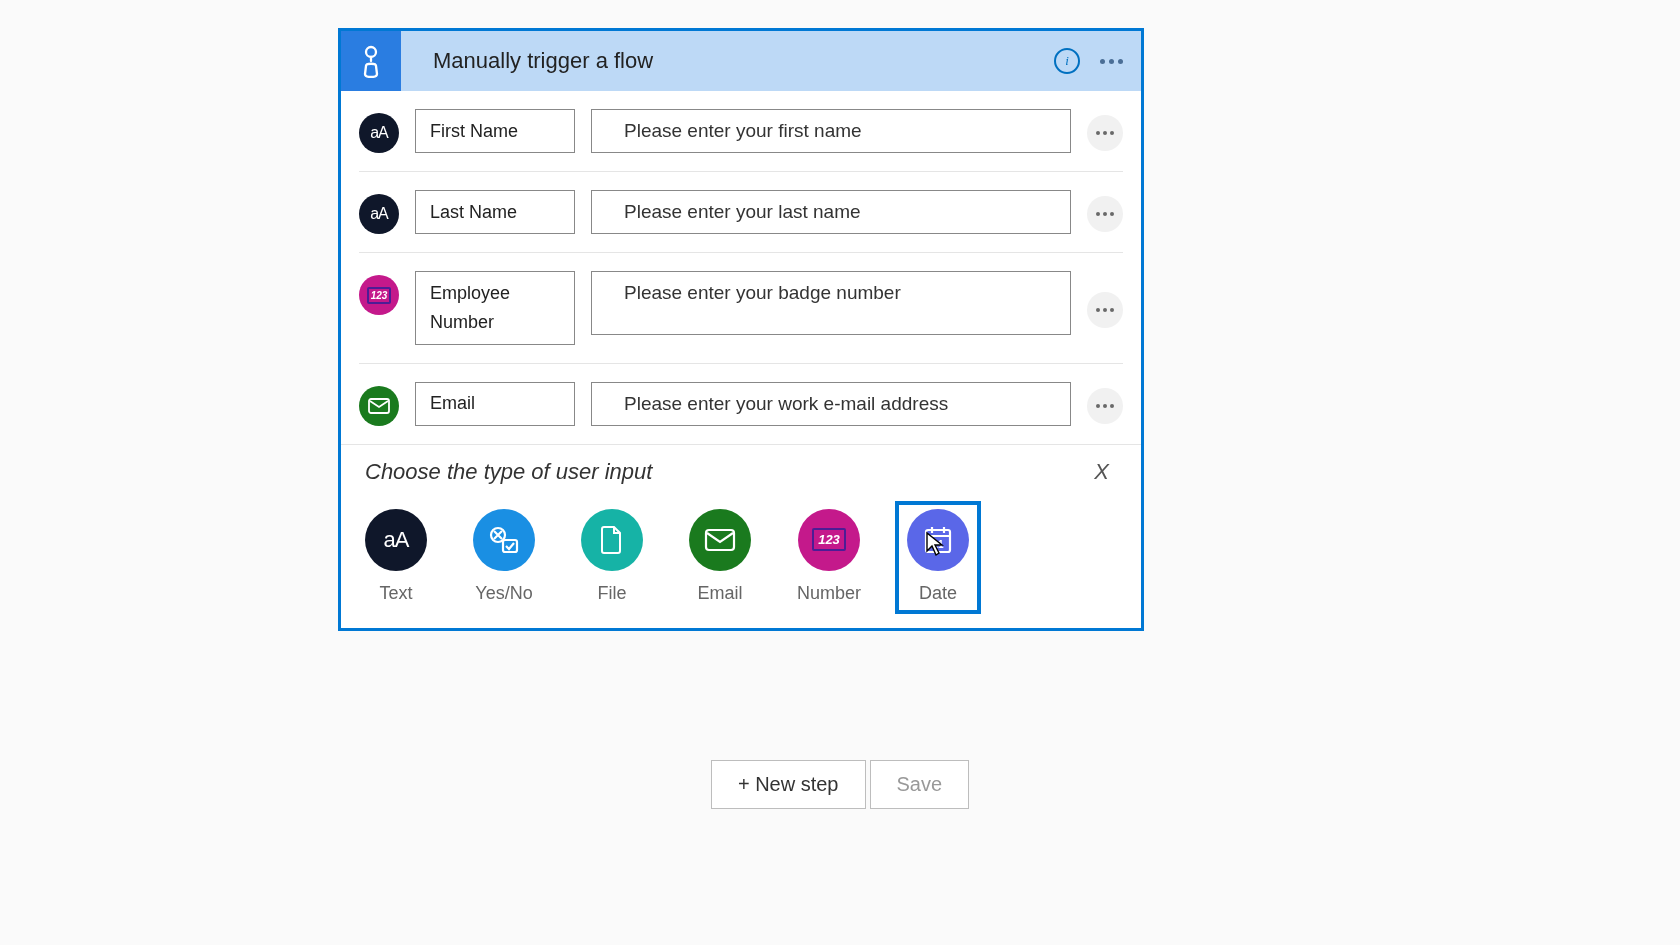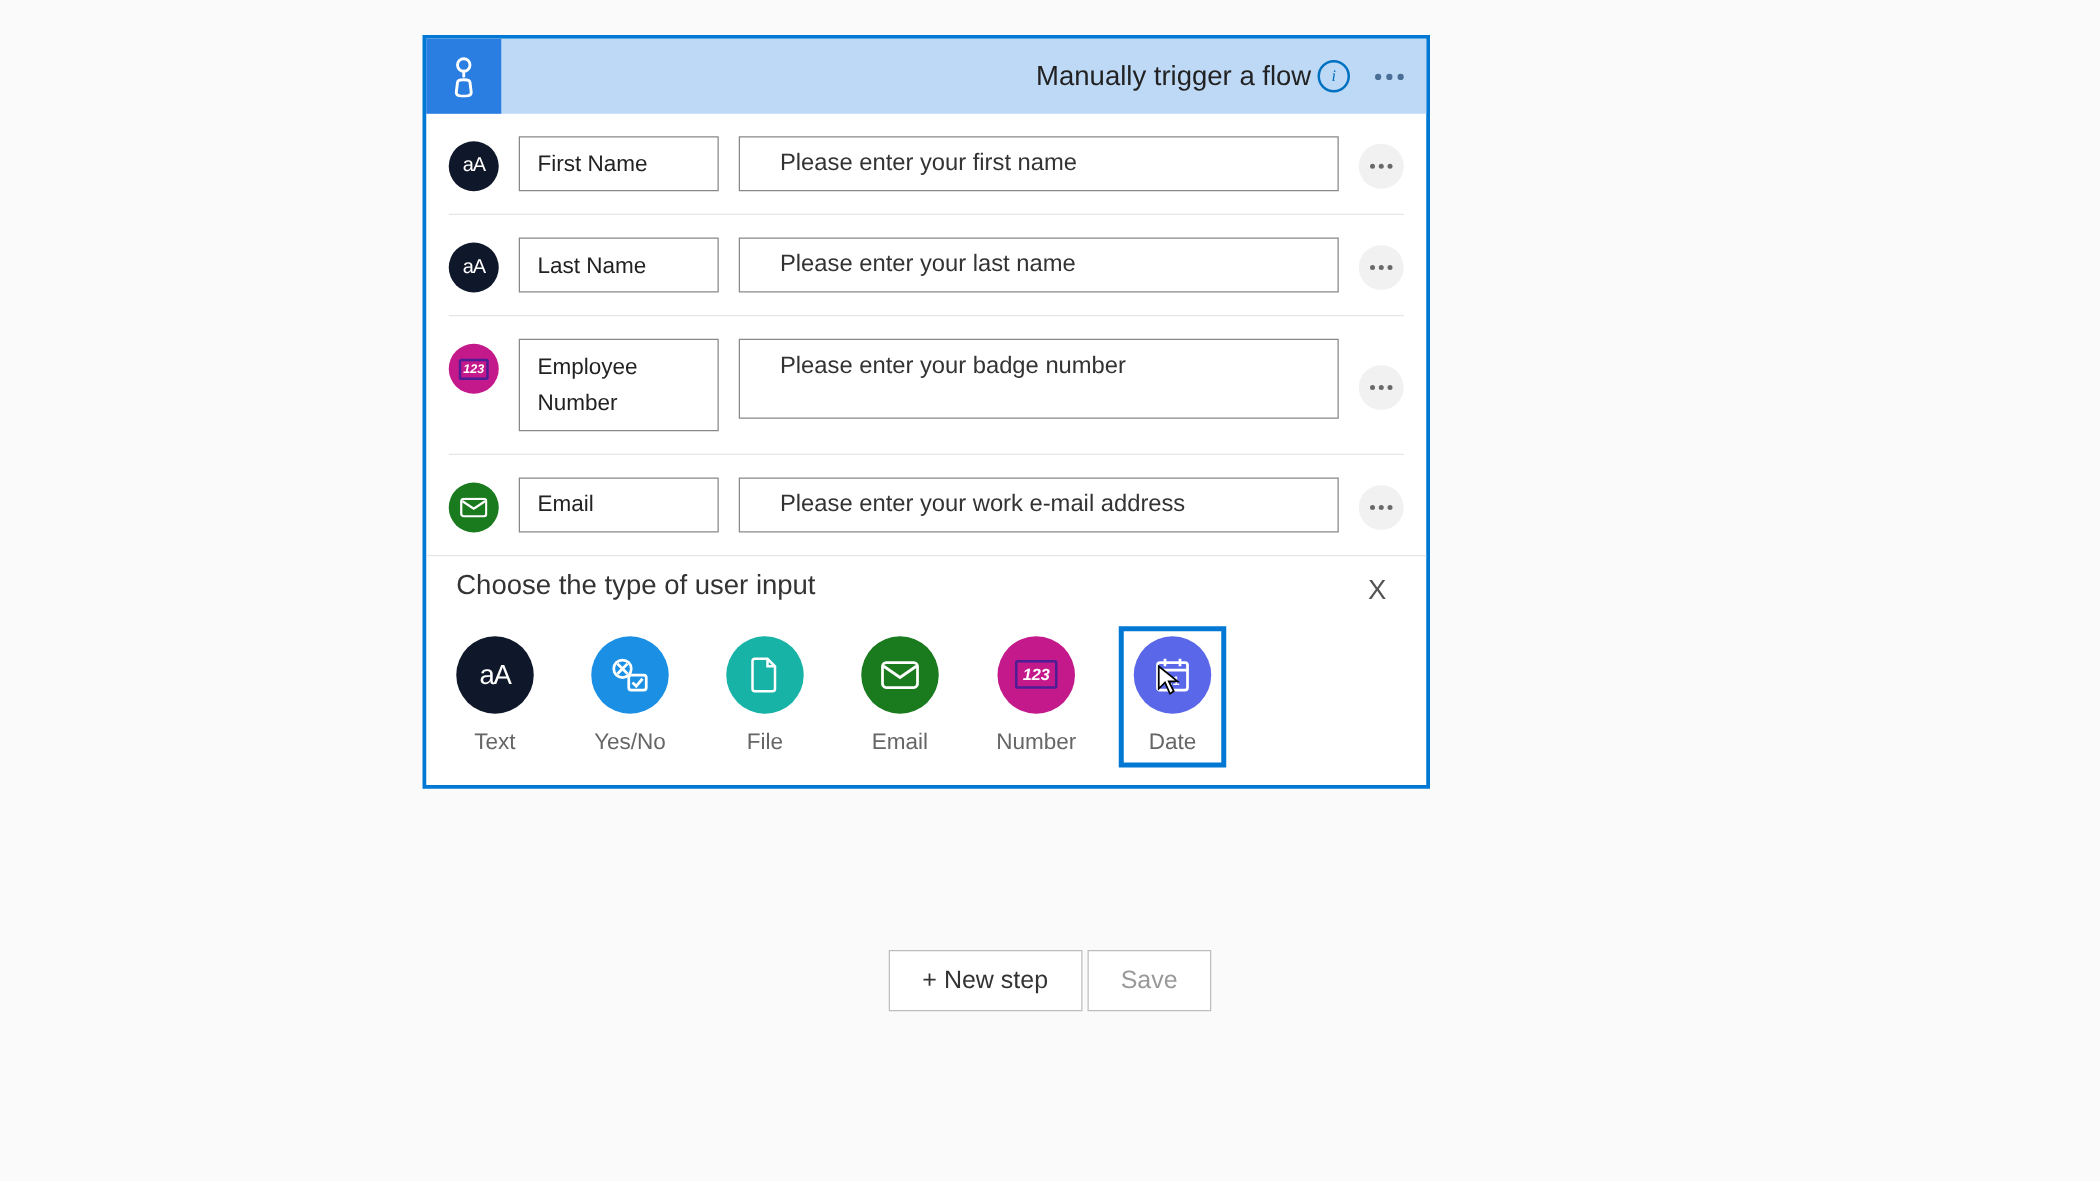--- a/index.html
+++ b/index.html
@@ -28,24 +28,23 @@
   .header-icon-box {
     width: 60px;
     height: 60px;
     background: #2a7de1;
     display: flex;
     align-items: center;
     justify-content: center;
   }
   .header-title {
     flex: 1;
-    padding-left: 19px;
+    padding-left: 32px;
     font-size: 22px;
     color: #222;
-    text-align: right;
   }
   .info-btn, .menu-btn {
     width: 36px; height: 36px;
     display: flex; align-items: center; justify-content: center;
     cursor: pointer;
     border-radius: 50%;
   }
   .menu-btn { margin-left: 8px; }
   .info-circle {
     width: 26px; height: 26px; border: 2px solid #0070c0; border-radius: 50%;
@@ -80,21 +79,21 @@
     display: flex; align-items: flex-start;
   }
   .row-more {
     width: 36px; height: 36px; border-radius: 50%;
     background: #f1f1f1; display:flex; align-items:center; justify-content:center;
     cursor:pointer; flex-shrink:0; margin-top: 4px; align-self: center;
   }
   .row-more .rd { display:flex; gap:3px; }
   .row-more .rd span { width:4px; height:4px; background:#696969; border-radius:50%; }
   .chooser { padding: 10px 24px 24px 24px; border-top: 1px solid #e5e5e5; }
-  .chooser-head { display:flex; align-items:flex-start; }
+  .chooser-head { display:flex; align-items:center;font-style:italic; }
   .chooser-title { font-size: 22px; color:#333; flex:1; }
   .close-x { font-size: 22px; color:#555; cursor:pointer; padding:4px 8px; }
   .chooser-row { display:flex; gap: 46px; margin-top: 20px; }
   .type-option { display:flex; flex-direction:column; align-items:center; gap:12px; cursor:pointer; }
   .type-option .big-icon {
     width:62px; height:62px; border-radius:50%;
     display:flex; align-items:center; justify-content:center;
   }
   .type-option .opt-label { font-size:18px; color:#666; }
   .selected-box { border:4px solid #0078d4; padding:4px 8px 6px; margin: -8px -12px -10px; }

